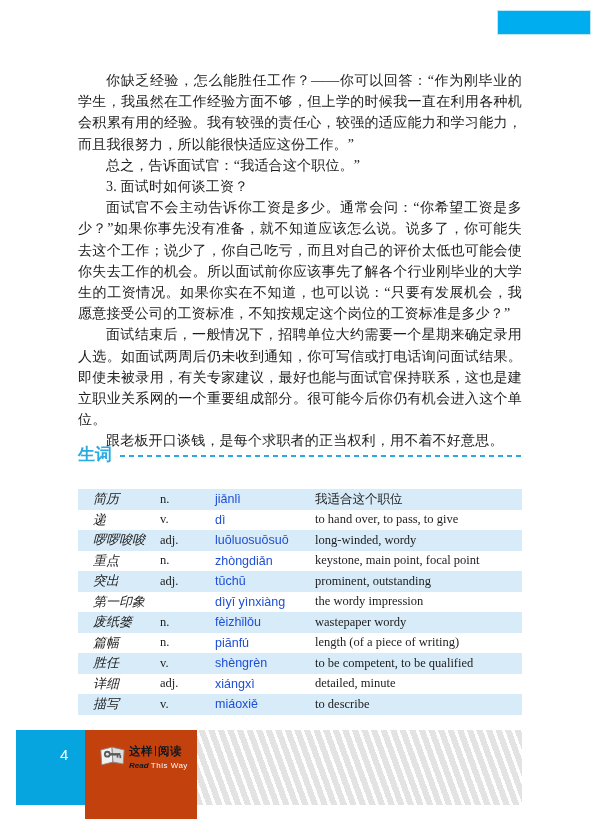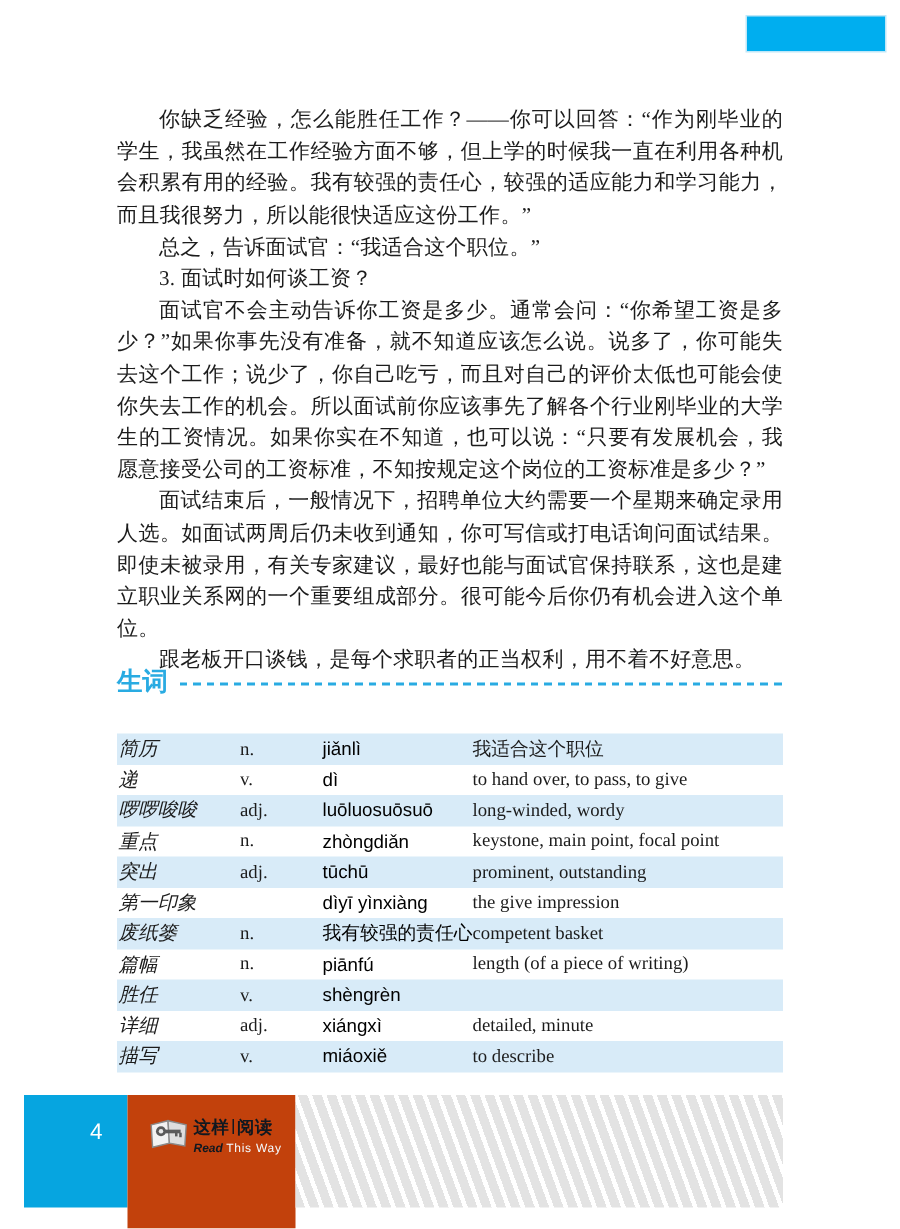--- a/index.html
+++ b/index.html
@@ -32,25 +32,25 @@
     background:repeating-linear-gradient(to right,#29ABE2 0 5px,transparent 5px 9px);
   }
   
   .vocab-table{position:absolute;left:78px;top:489px;width:444px;}
   .vocab-row{
     display:grid;grid-template-columns:82px 55px 100px 1fr;
     align-items:center;height:20.5px;
   }
   .vocab-row:nth-of-type(odd){background:#D8EBF8;}
   .v-word{
-    padding-left:1px;font-size:13px;font-style:italic;
+    padding-left:15px;font-size:13px;font-style:italic;
     font-family:"Liberation Serif",serif;
   }
   .v-pos{font-size:12.5px;font-family:"Liberation Serif",serif;}
-  .v-pinyin{font-size:12.5px;font-family:"Liberation Sans",sans-serif;color:#000000;}
+  .v-pinyin{font-size:12.5px;font-family:"Liberation Sans",sans-serif;color:#1d4ed8;}
   .v-english{font-size:12.5px;font-family:"Liberation Serif",serif;}
   
   .footer{position:absolute;left:0;top:730px;width:600px;height:75px;}
   .page-square{
     position:absolute;left:16px;top:0;width:69px;height:75px;background:#06A5E0;
   }
   .pn{
     position:absolute;left:44px;top:16px;
     font-family:"Liberation Sans",sans-serif;font-size:15px;color:#ffffff;
   }
@@ -139,41 +139,42 @@
         <span class="v-word">突出</span>
         <span class="v-pos">adj.</span>
         <span class="v-pinyin">tūchū</span>
         <span class="v-english">prominent, outstanding</span>
       </div>
 
       <div class="vocab-row">
         <span class="v-word">第一印象</span>
         <span class="v-pos"></span>
         <span class="v-pinyin">dìyī yìnxiàng</span>
-        <span class="v-english">the give impression</span>
+        <span class="v-english">the wordy impression</span>
       </div>
 
       <div class="vocab-row">
         <span class="v-word">废纸篓</span>
         <span class="v-pos">n.</span>
-        <span class="v-pinyin">我有较强的责任心</span>
-        <span class="v-english">competent basket</span>
+        <span class="v-pinyin">fèizhǐlǒu</span>
+        <span class="v-english">wastepaper wordy</span>
       </div>
 
       <div class="vocab-row">
         <span class="v-word">篇幅</span>
         <span class="v-pos">n.</span>
         <span class="v-pinyin">piānfú</span>
         <span class="v-english">length (of a piece of writing)</span>
       </div>
 
       <div class="vocab-row">
         <span class="v-word">胜任</span>
         <span class="v-pos">v.</span>
         <span class="v-pinyin">shèngrèn</span>
+        <span class="v-english">to be competent, to be qualified</span>
       </div>
 
       <div class="vocab-row">
         <span class="v-word">详细</span>
         <span class="v-pos">adj.</span>
         <span class="v-pinyin">xiángxì</span>
         <span class="v-english">detailed, minute</span>
       </div>
 
       <div class="vocab-row">

